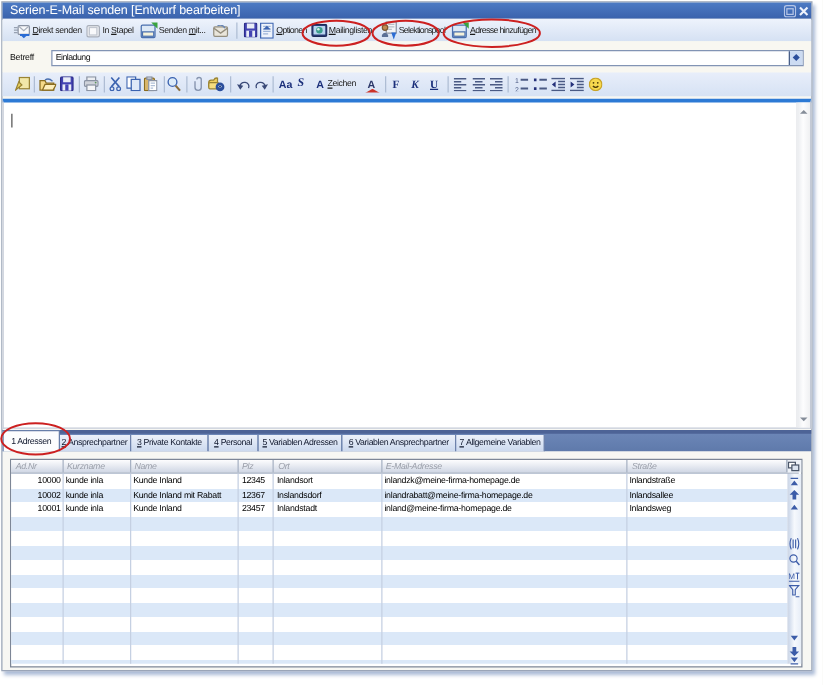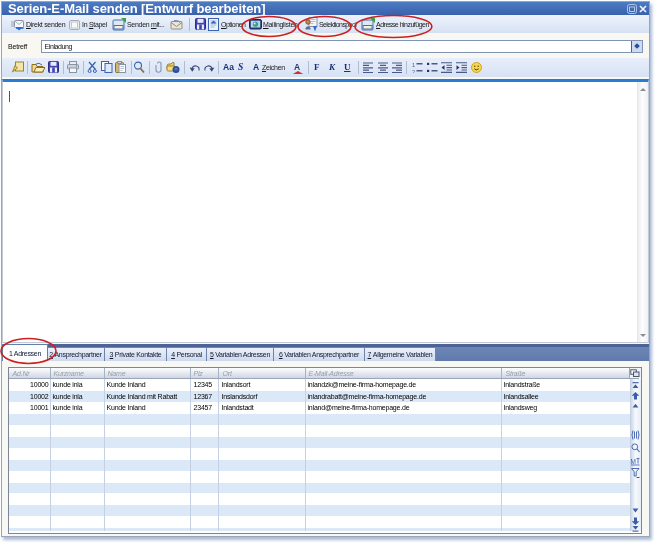--- a/index.html
+++ b/index.html
@@ -1,19 +1,19 @@
 <!DOCTYPE html>
 <html><head>
 <meta charset="utf-8">
 <style>
   html,body{margin:0;padding:0;}
   body{width:658px;height:548px;background:#ffffff;font-family:"Liberation Sans",sans-serif;position:relative;overflow:hidden;}
   .win{position:absolute;left:1px;top:1px;width:649px;height:536px;box-sizing:border-box;background:#f7f7f3;border:1px solid #9aa5b8;box-shadow:2px 3px 3px #a9bad6;}
   .titlebar{position:absolute;left:0;top:0;width:647px;height:13px;background:linear-gradient(#4d7bc4,#3a62ac);border-bottom:1px solid #35589c;}
-  .title-text{position:absolute;left:6px;top:0px;color:#ffffff;font-size:13px;font-weight:bold;letter-spacing:-0.1px;line-height:13px;}
+  .title-text{position:absolute;left:6px;top:0px;color:#ffffff;font-size:10px;font-weight:normal;letter-spacing:-0.1px;line-height:13px;}
   .toolbar1{position:absolute;left:0;top:13px;width:647px;height:18px;background:linear-gradient(#eef3fc,#d5e1f3);}
   .tbtn{position:absolute;top:0px;height:19px;line-height:20px;font-size:7px;letter-spacing:-0.3px;color:#1a1a1a;white-space:nowrap;}
   .tbtn u{text-decoration:underline;}
   .sep1{position:absolute;top:3px;width:1px;height:13px;background:#aebdd4;}
   .betreffrow{position:absolute;left:0;top:31px;width:647px;height:25px;background:#f8f7f1;}
   .betrefflabel{position:absolute;left:6px;top:10px;font-size:7px;letter-spacing:-0.2px;color:#111;}
   .combo{position:absolute;left:39px;top:7px;width:600px;height:11px;background:#ffffff;border:1px solid #8294b4;}
   .combo-text{position:absolute;left:2.5px;top:0px;font-size:7px;letter-spacing:-0.4px;color:#111;line-height:11px;}
   .combo-btn{position:absolute;right:0px;top:0px;width:10px;height:11px;background:#ccdbf2;border-left:1px solid #4a5f88;}
   .combo-btn:after{content:"";position:absolute;left:2.5px;top:3px;width:4px;height:4px;background:#2c4f9c;transform:rotate(45deg);}

